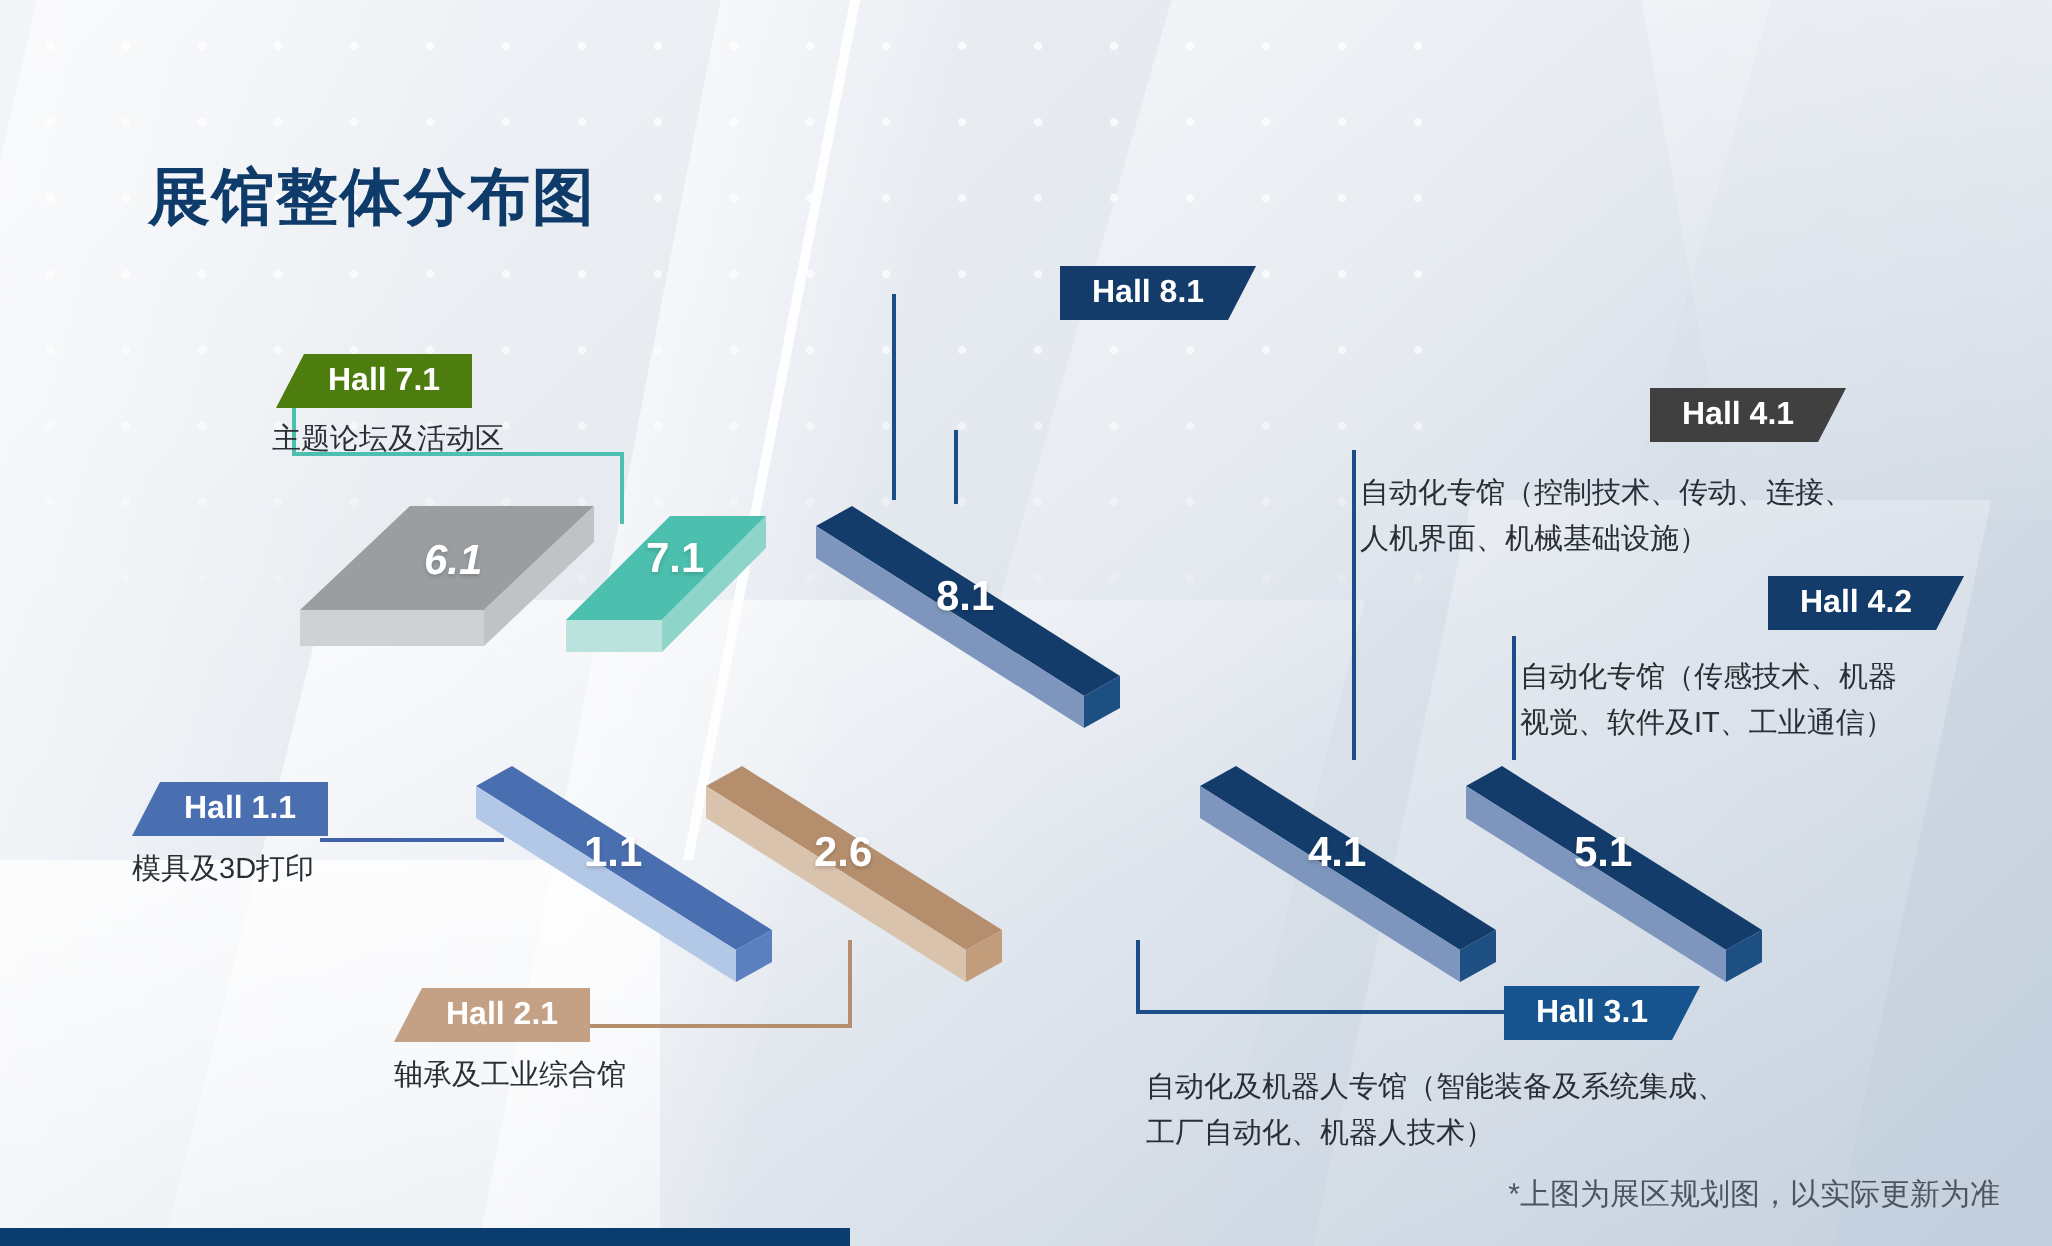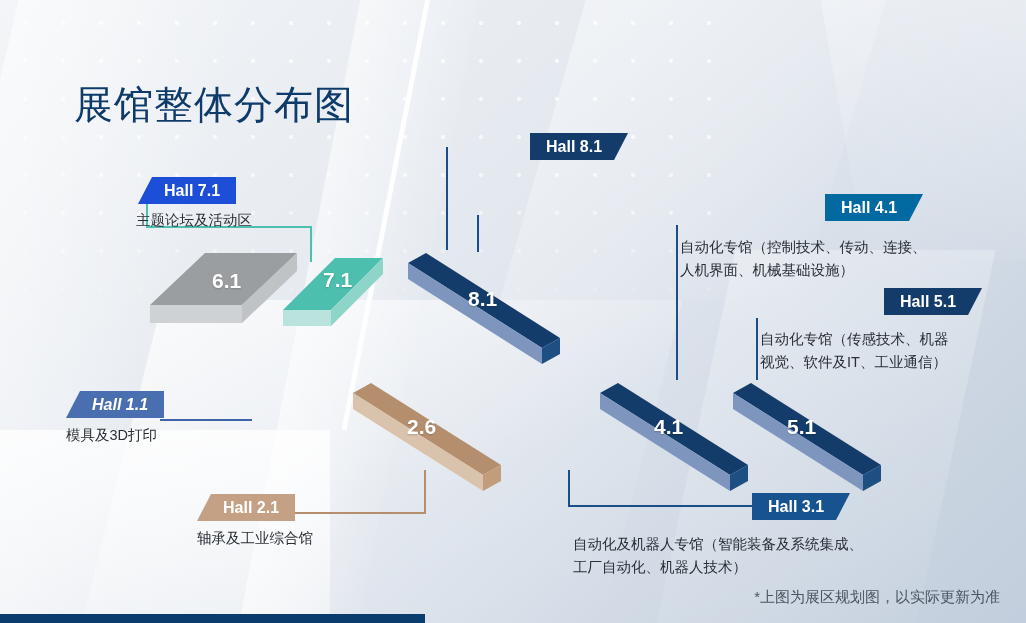--- a/index.html
+++ b/index.html
@@ -31,21 +31,21 @@
   .s5{left:690px;top:250px;width:260px;height:430px;background:linear-gradient(160deg,rgba(255,255,255,.32),rgba(255,255,255,0));transform:skewX(-12deg);}
   .s6{left:120px;top:300px;width:520px;height:340px;background:linear-gradient(150deg,rgba(255,255,255,.75),rgba(255,255,255,.12) 60%,rgba(255,255,255,0));transform:skewX(-14deg);}
   .s7{left:-10px;top:430px;width:340px;height:210px;background:linear-gradient(to bottom,rgba(255,255,255,.8),rgba(255,255,255,.35));}
   .s8{left:840px;top:-40px;width:230px;height:300px;background:linear-gradient(200deg,rgba(255,255,255,.45),rgba(255,255,255,0));transform:skewX(10deg);}
 
   .bottom-bar{position:absolute;left:0;bottom:0;width:425px;height:9px;background:#0a3c6e;}
 
   
   .title{
     position:absolute;left:74px;top:78px;
-    font-size:39px;font-weight:normal;color:#0f3b6b;letter-spacing:1px;
+    font-size:31px;font-weight:bold;color:#0f3b6b;letter-spacing:1px;
     white-space:nowrap;
   }
 
   
   .slab{position:absolute;}
   .slab svg{display:block;overflow:visible;}
   .slab .num{
     position:absolute;color:#fff;font-size:21px;font-weight:bold;
     text-shadow:0 1px 2px rgba(0,0,0,.18);pointer-events:none;white-space:nowrap;
   }
@@ -117,21 +117,21 @@
     </svg>
   </div>
 
   <div class="slab" style="left:150px;top:253px;">
     <svg width="155" height="125" viewBox="0 0 155 125">
       <polygon points="0,52 55,0 147,0 92,52" fill="#9a9ea1"></polygon>
       <polygon points="0,52 92,52 92,70 0,70" fill="#cfd2d4" opacity="0"></polygon>
       <polygon points="0,52 0,70 92,70 92,52" fill="#cfd2d4"></polygon>
       <polygon points="92,52 147,0 147,18 92,70" fill="#bfc3c6"></polygon>
     </svg>
-    <div class="num" style="left:62px;top:16px;">6.1</div>
+    <div class="num" style="left:62px;top:16px;font-style:italic;">6.1</div>
   </div>
 
   <div class="slab" style="left:283px;top:258px;">
     <svg width="110" height="95" viewBox="0 0 110 95">
       <polygon points="0,52 52,0 100,0 48,52" fill="#4cbfae"></polygon>
       <polygon points="0,52 0,68 48,68 48,52" fill="#b9e3dc"></polygon>
       <polygon points="48,52 100,0 100,16 48,68" fill="#8fd4c8"></polygon>
     </svg>
     <div class="num" style="left:40px;top:10px;">7.1</div>
   </div>
@@ -158,52 +158,60 @@
 
   <div class="slab" style="left:733px;top:383px;">
     <svg width="160" height="115" viewBox="0 0 160 115">
       <polygon points="0,10 18,0 148,82 130,92" fill="#143c6b"></polygon>
       <polygon points="130,92 148,82 148,98 130,108" fill="#1d4f83"></polygon>
       <polygon points="0,10 0,26 130,108 130,92" fill="#7e96bd"></polygon>
     </svg>
     <div class="num" style="left:54px;top:32px;">5.1</div>
   </div>
 
+  <div class="slab" style="left:238px;top:383px;">
+    <svg width="160" height="115" viewBox="0 0 160 115">
+      <polygon points="0,10 18,0 148,82 130,92" fill="#4a6fb0"></polygon>
+      <polygon points="130,92 148,82 148,98 130,108" fill="#5b80c0"></polygon>
+      <polygon points="0,10 0,26 130,108 130,92" fill="#b3c8e6"></polygon>
+    </svg>
+    <div class="num" style="left:54px;top:32px;">1.1</div>
+  </div>
 
   <div class="slab" style="left:353px;top:383px;">
     <svg width="160" height="115" viewBox="0 0 160 115">
       <polygon points="0,10 18,0 148,82 130,92" fill="#b58f6d"></polygon>
       <polygon points="130,92 148,82 148,98 130,108" fill="#c29d7c"></polygon>
       <polygon points="0,10 0,26 130,108 130,92" fill="#d9c3ad"></polygon>
     </svg>
     <div class="num" style="left:54px;top:32px;">2.6</div>
   </div>
 
   <div class="banner right-point" style="left:530px;top:117px;background:#143c6b;clip-path:polygon(0 0,100% 0,calc(100% - 14px) 100%,0 100%);margin-top:16px;">
     <span class="txt">Hall 8.1</span>
   </div>
 
-  <div class="banner right-point" style="left:825px;top:194px;background:#0369a1;clip-path:polygon(0 0,100% 0,calc(100% - 14px) 100%,0 100%);">
+  <div class="banner right-point" style="left:825px;top:194px;background:#404040;clip-path:polygon(0 0,100% 0,calc(100% - 14px) 100%,0 100%);">
     <span class="txt">Hall 4.1</span>
   </div>
   <div class="desc" style="left:680px;top:236px;width:330px;">自动化专馆（控制技术、传动、连接、
 人机界面、机械基础设施）</div>
 
   <div class="banner right-point" style="left:884px;top:288px;background:#143c6b;clip-path:polygon(0 0,100% 0,calc(100% - 14px) 100%,0 100%);">
-    <span class="txt">Hall 5.1</span>
+    <span class="txt">Hall 4.2</span>
   </div>
   <div class="desc" style="left:760px;top:328px;width:260px;">自动化专馆（传感技术、机器
 视觉、软件及IT、工业通信）</div>
 
-  <div class="banner left-point" style="left:138px;top:177px;background:#1d4ed8;clip-path:polygon(14px 0,100% 0,100% 100%,0 100%);">
+  <div class="banner left-point" style="left:138px;top:177px;background:#4d7c0f;clip-path:polygon(14px 0,100% 0,100% 100%,0 100%);">
     <span class="txt">Hall 7.1</span>
   </div>
   <div class="desc" style="left:136px;top:209px;width:260px;">主题论坛及活动区</div>
 
-  <div class="banner left-point" style="left:66px;top:391px;background:#4a6fb0;clip-path:polygon(14px 0,100% 0,100% 100%,0 100%);font-style:italic;">
+  <div class="banner left-point" style="left:66px;top:391px;background:#4a6fb0;clip-path:polygon(14px 0,100% 0,100% 100%,0 100%);">
     <span class="txt">Hall 1.1</span>
   </div>
   <div class="desc" style="left:66px;top:424px;width:220px;">模具及3D打印</div>
 
   <div class="banner left-point" style="left:197px;top:494px;background:#c4a184;clip-path:polygon(14px 0,100% 0,100% 100%,0 100%);">
     <span class="txt">Hall 2.1</span>
   </div>
   <div class="desc" style="left:197px;top:527px;width:250px;">轴承及工业综合馆</div>
 
   <div class="banner right-point" style="left:752px;top:493px;background:#17548f;clip-path:polygon(0 0,100% 0,calc(100% - 14px) 100%,0 100%);">

